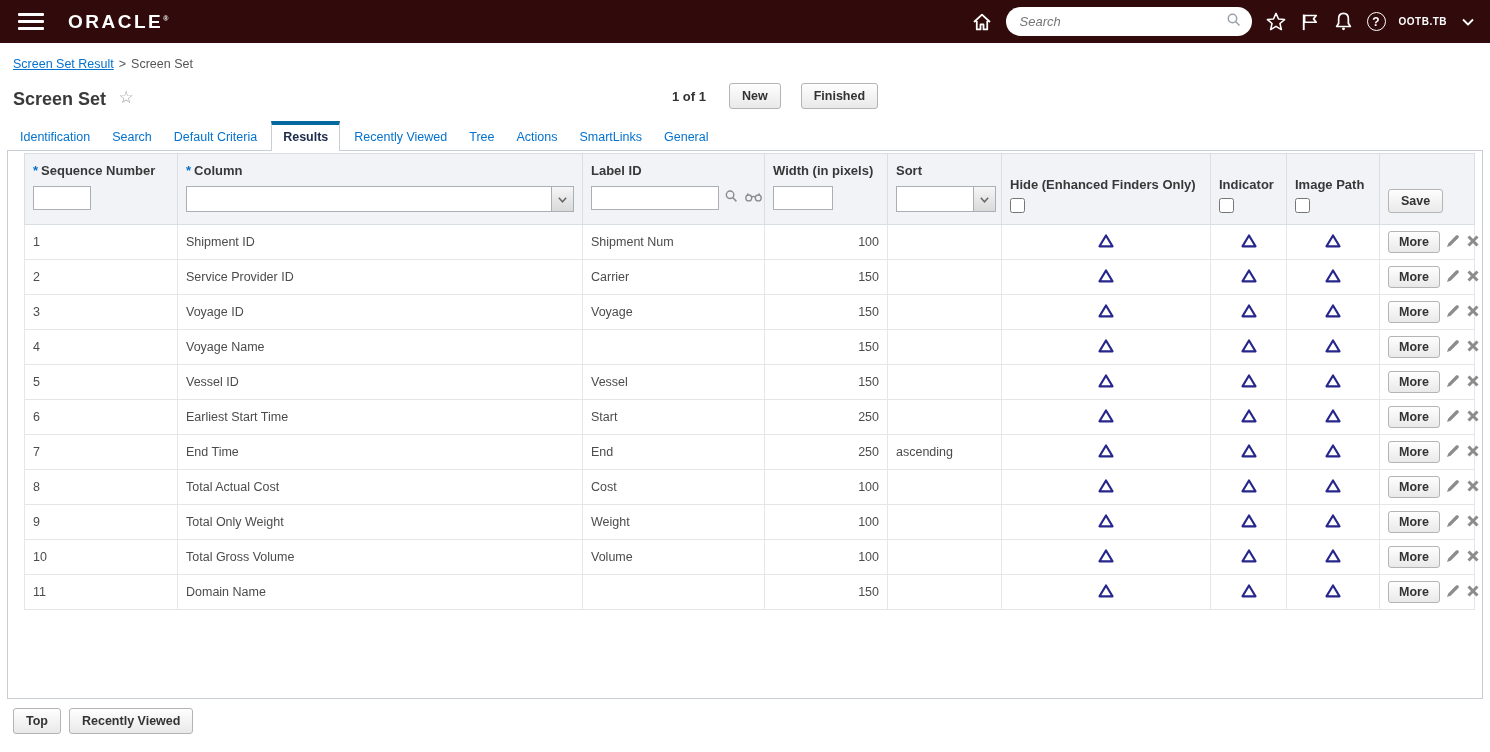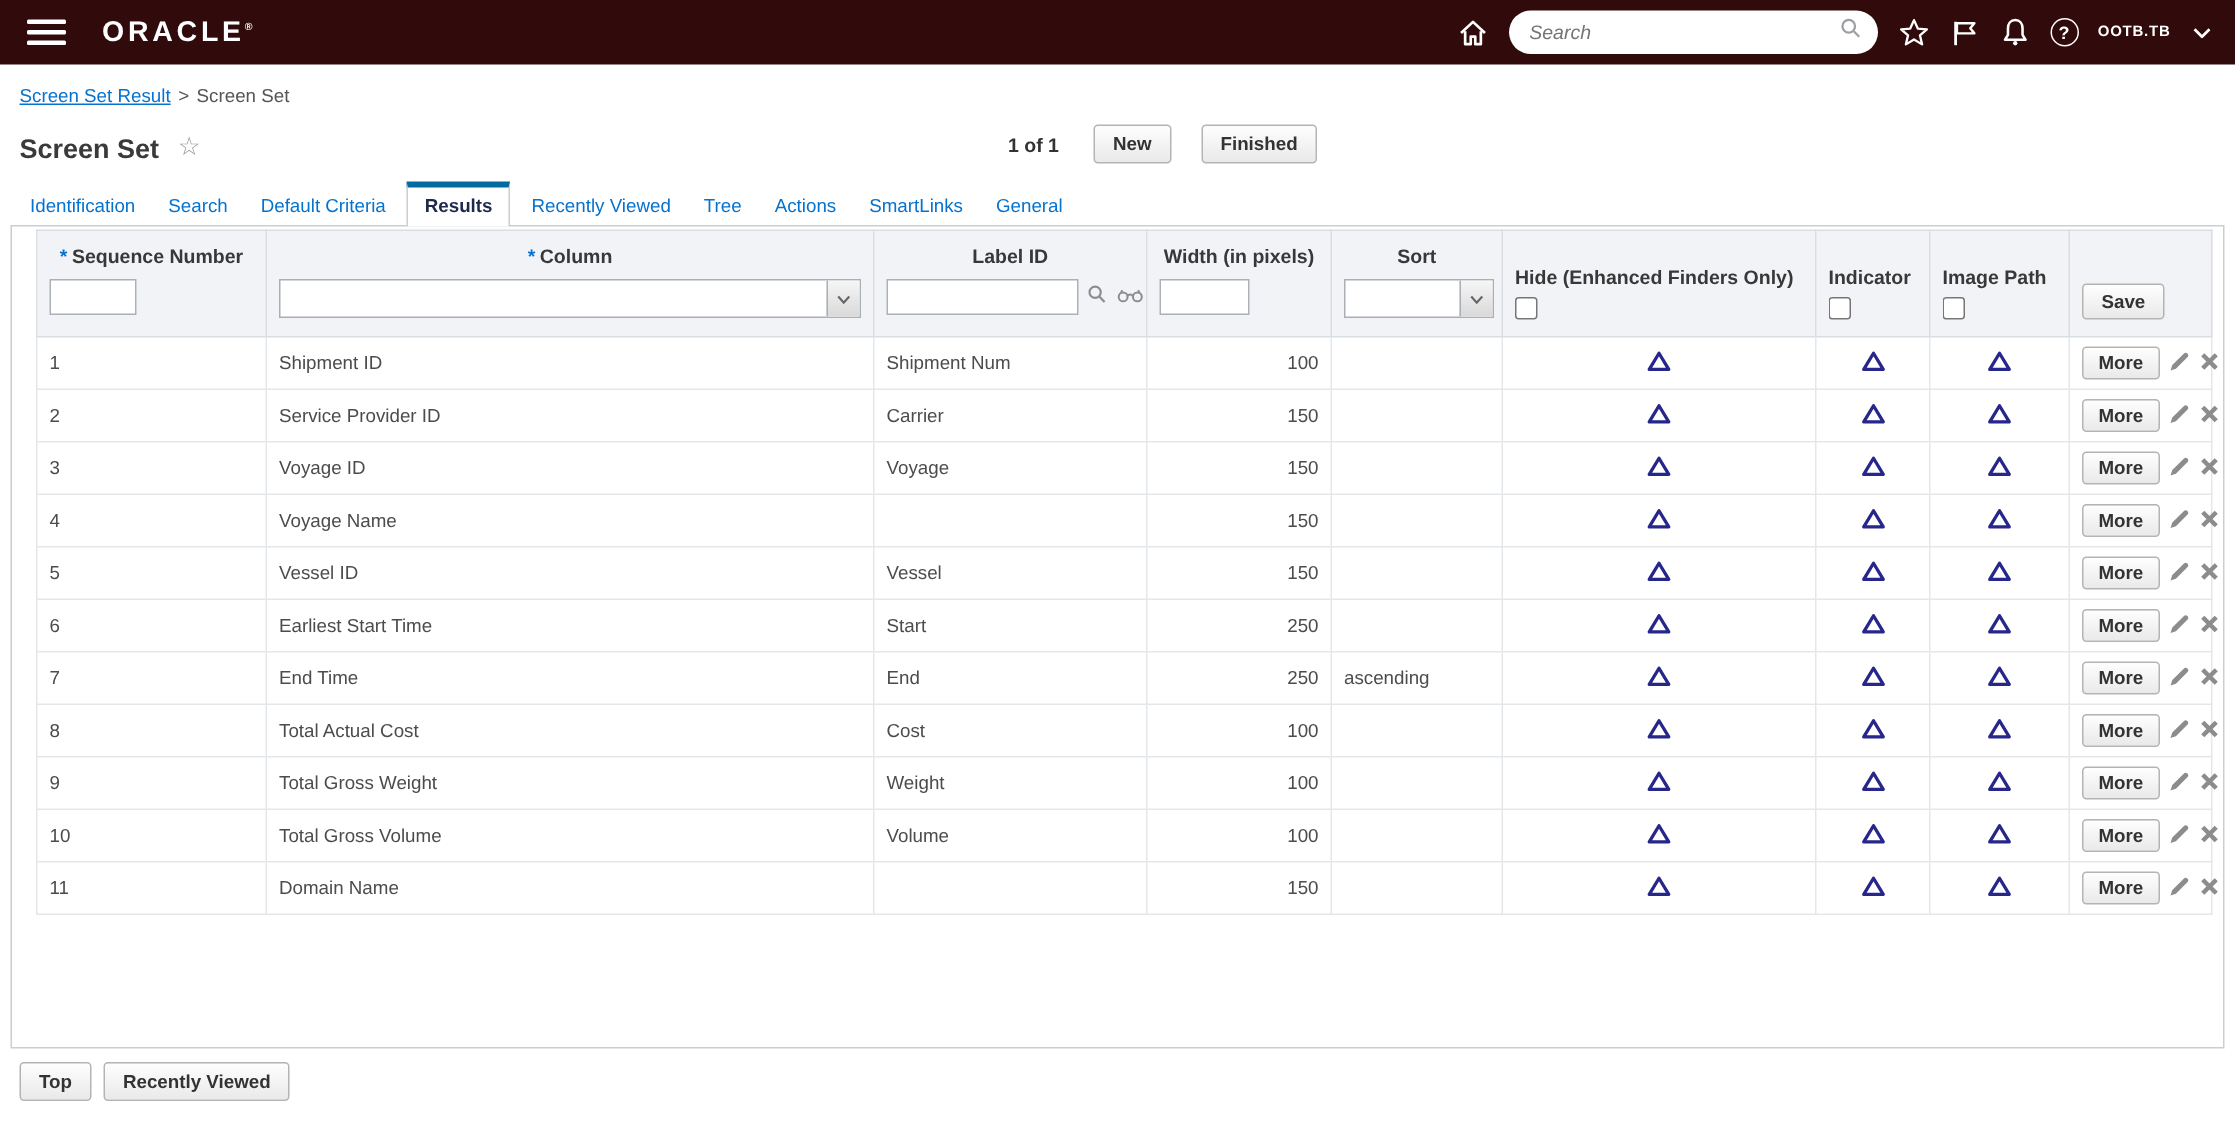--- a/index.html
+++ b/index.html
@@ -41,21 +41,21 @@
   .form-field .lbl { font-size:13px; font-weight:bold; color:#4a4a4a; }
   .form-field:first-child { width:560px; }
   .req { color:#cc0000; margin-right:3px; font-weight:bold; }
   .req.blue { color:#0572ce; }
   .inp-small { width:42px; height:26px; border:1px solid #999fa5; margin-top:7px; text-align:center; font-size:12.5px; color:#333; font-family:"Liberation Sans", sans-serif; outline:none; }
   .inp-rpp { width:36px; height:29px; border:1px solid #c3c9cf; background:#fbfcfe; margin-top:7px; text-align:center; font-size:12.5px; font-family:"Liberation Sans", sans-serif; outline:none; }
 
   
   table.results { margin:2px 16px 0 16px; border-collapse:collapse; table-layout:fixed; width:1450px; font-size:12.5px; }
   table.results th { background:#f1f3f7; border:1px solid #d9dee3; text-align:left; vertical-align:top; padding:9px 8px 8px 8px; height:68px; }
-  table.results th .lbl { font-size:13px; font-weight:bold; color:#383838; white-space:nowrap;text-align:center; }
+  table.results th .lbl { font-size:13px; font-weight:bold; color:#383838; white-space:nowrap; }
   table.results td { border:1px solid #e3e7ea; height:35px; padding:4px 8px; color:#4c4c4c; background:#fff; }
   td.c-width, th .w-inp { text-align:right; }
   td.c-tri { text-align:center; }
   .filter-inp { height:24px; border:1px solid #aab0b6; margin-top:8px; font-size:12.5px; padding:0 4px; font-family:"Liberation Sans", sans-serif; outline:none; background:#fff; }
   .fake-select { margin-top:8px; height:26px; border:1px solid #a9afb5; background:#fff; display:flex; align-items:stretch; cursor:pointer; }
   .fake-select .space { flex:1; }
   .fake-select .chev { width:22px; background:linear-gradient(#f6f6f6,#d9d9d9); border-left:1px solid #a9afb5; display:flex; align-items:center; justify-content:center; }
   .label-ctrl { display:flex; align-items:center; gap:5px; margin-top:8px; }
   .chk { width:15px; height:15px; margin-top:6px; cursor:pointer; }
   .chk-head .lbl { display:inline-block; margin-top:14px; }
@@ -390,21 +390,21 @@
                 <path d="M9 2.5 L15.5 13.3 H2.5 Z" fill="none" stroke="#26268b" stroke-width="2.2" stroke-linejoin="round"></path>
               </svg></span></td>
         <td class="actions-cell"><button class="btn">More</button><span class="icon-btn"><svg width="16" height="16" viewBox="0 0 16 16">
                 <path d="M2 14 L3.2 10.4 L11 2.6 C11.6 2 12.6 2 13.2 2.6 L13.4 2.8 C14 3.4 14 4.4 13.4 5 L5.6 12.8 Z" fill="#8c8c8c"></path>
               </svg></span><span class="icon-btn"><svg width="14" height="14" viewBox="0 0 14 14">
                 <path d="M2.5 2.5 L11.5 11.5 M11.5 2.5 L2.5 11.5" stroke="#8c8c8c" stroke-width="3"></path>
               </svg></span></td>
       </tr>
       <tr>
         <td>9</td>
-        <td>Total Gross Weight</td>
+        <td>Total Only Weight</td>
         <td>Weight</td>
         <td class="c-width">100</td>
         <td></td>
         <td class="c-tri"><span><svg width="18" height="16" viewBox="0 0 18 16">
                 <path d="M9 2.5 L15.5 13.3 H2.5 Z" fill="none" stroke="#26268b" stroke-width="2.2" stroke-linejoin="round"></path>
               </svg></span></td>
         <td class="c-tri"><span><svg width="18" height="16" viewBox="0 0 18 16">
                 <path d="M9 2.5 L15.5 13.3 H2.5 Z" fill="none" stroke="#26268b" stroke-width="2.2" stroke-linejoin="round"></path>
               </svg></span></td>
         <td class="c-tri"><span><svg width="18" height="16" viewBox="0 0 18 16">

